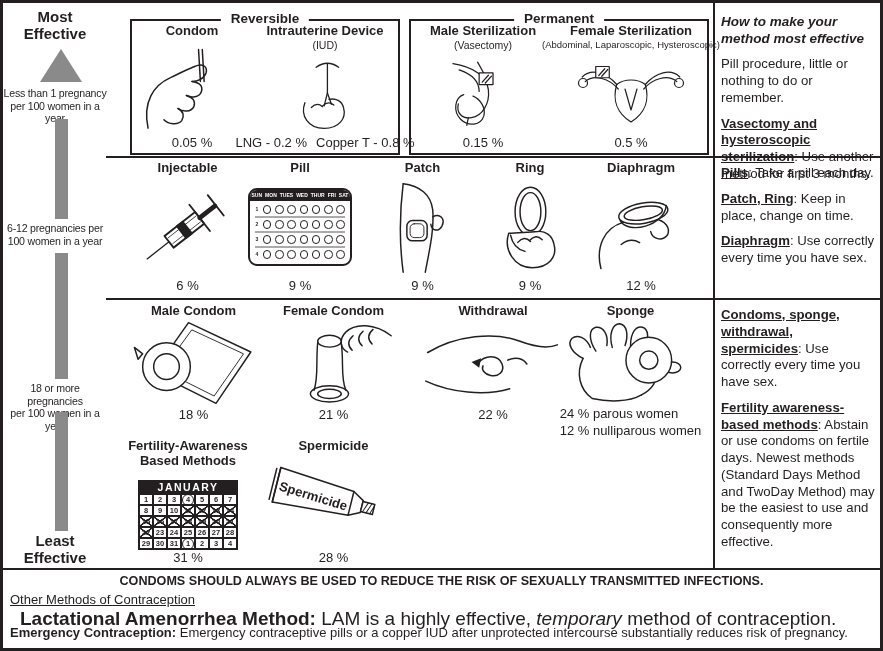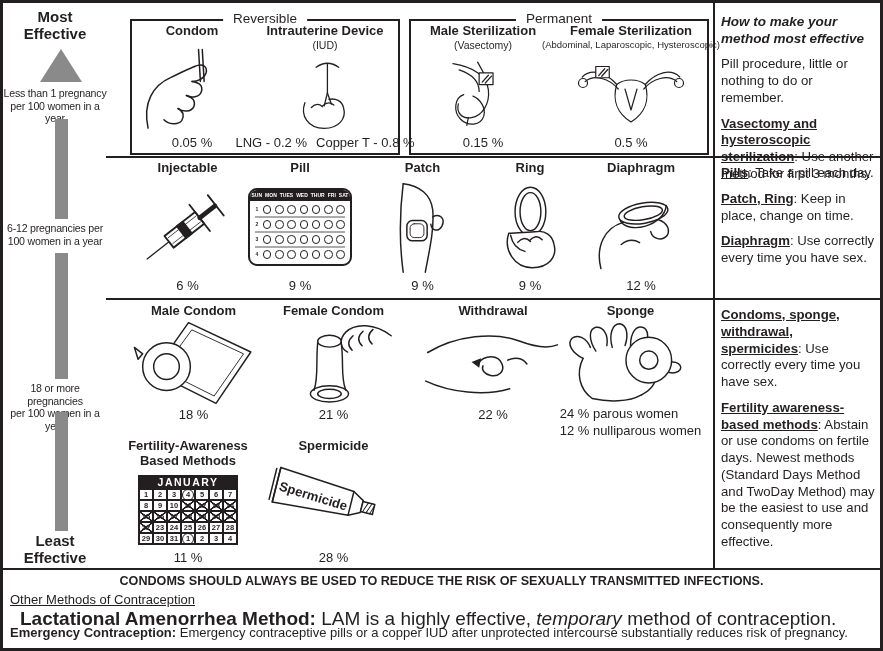--- a/index.html
+++ b/index.html
@@ -18,21 +18,21 @@
   .axis-big  { font-weight:bold; font-size:15px; line-height:1.12; }
   .axis-note { font-weight:normal; font-size:10.6px; line-height:1.18; letter-spacing:-0.2px; }
   .arrow-head { position:absolute; left:37px; top:46px; width:0; height:0;
     border-left:21px solid transparent; border-right:21px solid transparent;
     border-bottom:33px solid var(--arrow); }
   .arrow-shaft { position:absolute; left:52px; width:13px; background:var(--arrow); }
 
   
   .group-box { position:absolute; border:2.5px solid var(--ink); box-sizing:border-box; }
   .group-label { position:absolute; top:-10px; left:50%; transform:translateX(-50%);
-    background:#fff; padding:0 10px; font-weight:normal; font-size:13.5px; white-space:nowrap; }
+    background:#fff; padding:0 10px; font-weight:bold; font-size:13.5px; white-space:nowrap; }
 
   
   .cell { position:absolute; display:flex; flex-direction:column; align-items:center;
     text-align:center; box-sizing:border-box; }
   .m-name { font-weight:bold; font-size:13px; line-height:1.12; white-space:nowrap; }
   .m-sub  { font-size:10.5px; line-height:1.2; white-space:nowrap; }
   .m-sub-sm { font-size:9.5px; }
   .m-art  { flex:1 1 auto; display:flex; align-items:center; justify-content:center; width:100%; min-height:0; }
   .m-rate { font-size:13px; white-space:nowrap; margin-top:auto; }
   .m-rate-row { display:flex; gap:9px; }
@@ -373,21 +373,21 @@
     </div>
     <div class="m-rate m-rate-2l">
       <div>24 % parous women</div>
       <div>12 % nulliparous women</div>
     </div>
   </div>
 
   <div class="cell" style="left:120px; top:436px; width:130px; height:126px">
     <div class="m-name">Fertility-Awareness</div>
     <div class="m-name">Based Methods</div>
-    <div class="m-art" style="align-items:center; padding-top:2px">
+    <div class="m-art" style="align-items:flex-end; padding-top:2px">
       <div class="cal">
         <div class="cal-title">JANUARY</div>
         <div class="cal-grid">
             <div class="cal-cell">
               <span>1</span>
             </div>
             <div class="cal-cell">
               <span>2</span>
             </div>
             <div class="cal-cell">
@@ -485,21 +485,21 @@
             </div>
             <div class="cal-cell">
               <span>3</span>
             </div>
             <div class="cal-cell">
               <span>4</span>
             </div>
           </div>
       </div>
     </div>
-    <div class="m-rate">11 %</div>
+    <div class="m-rate">31 %</div>
   </div>
 
   <div class="cell" style="left:258px; top:436px; width:145px; height:126px">
     <div class="m-name">Spermicide</div>
     <div class="m-art">
       <svg class="art" width="146" height="88" viewBox="0 0 155 92" stroke="#231f20" fill="none" stroke-width="1.6" stroke-linecap="round" stroke-linejoin="round">
         <g transform="rotate(14 78 46)">
           <path d="M14,24 L96,30 L96,56 L14,62 Z" fill="#fff"></path>
           <path d="M10,26 L10,60"></path>
             <path d="M14,24 L14,62"></path>

